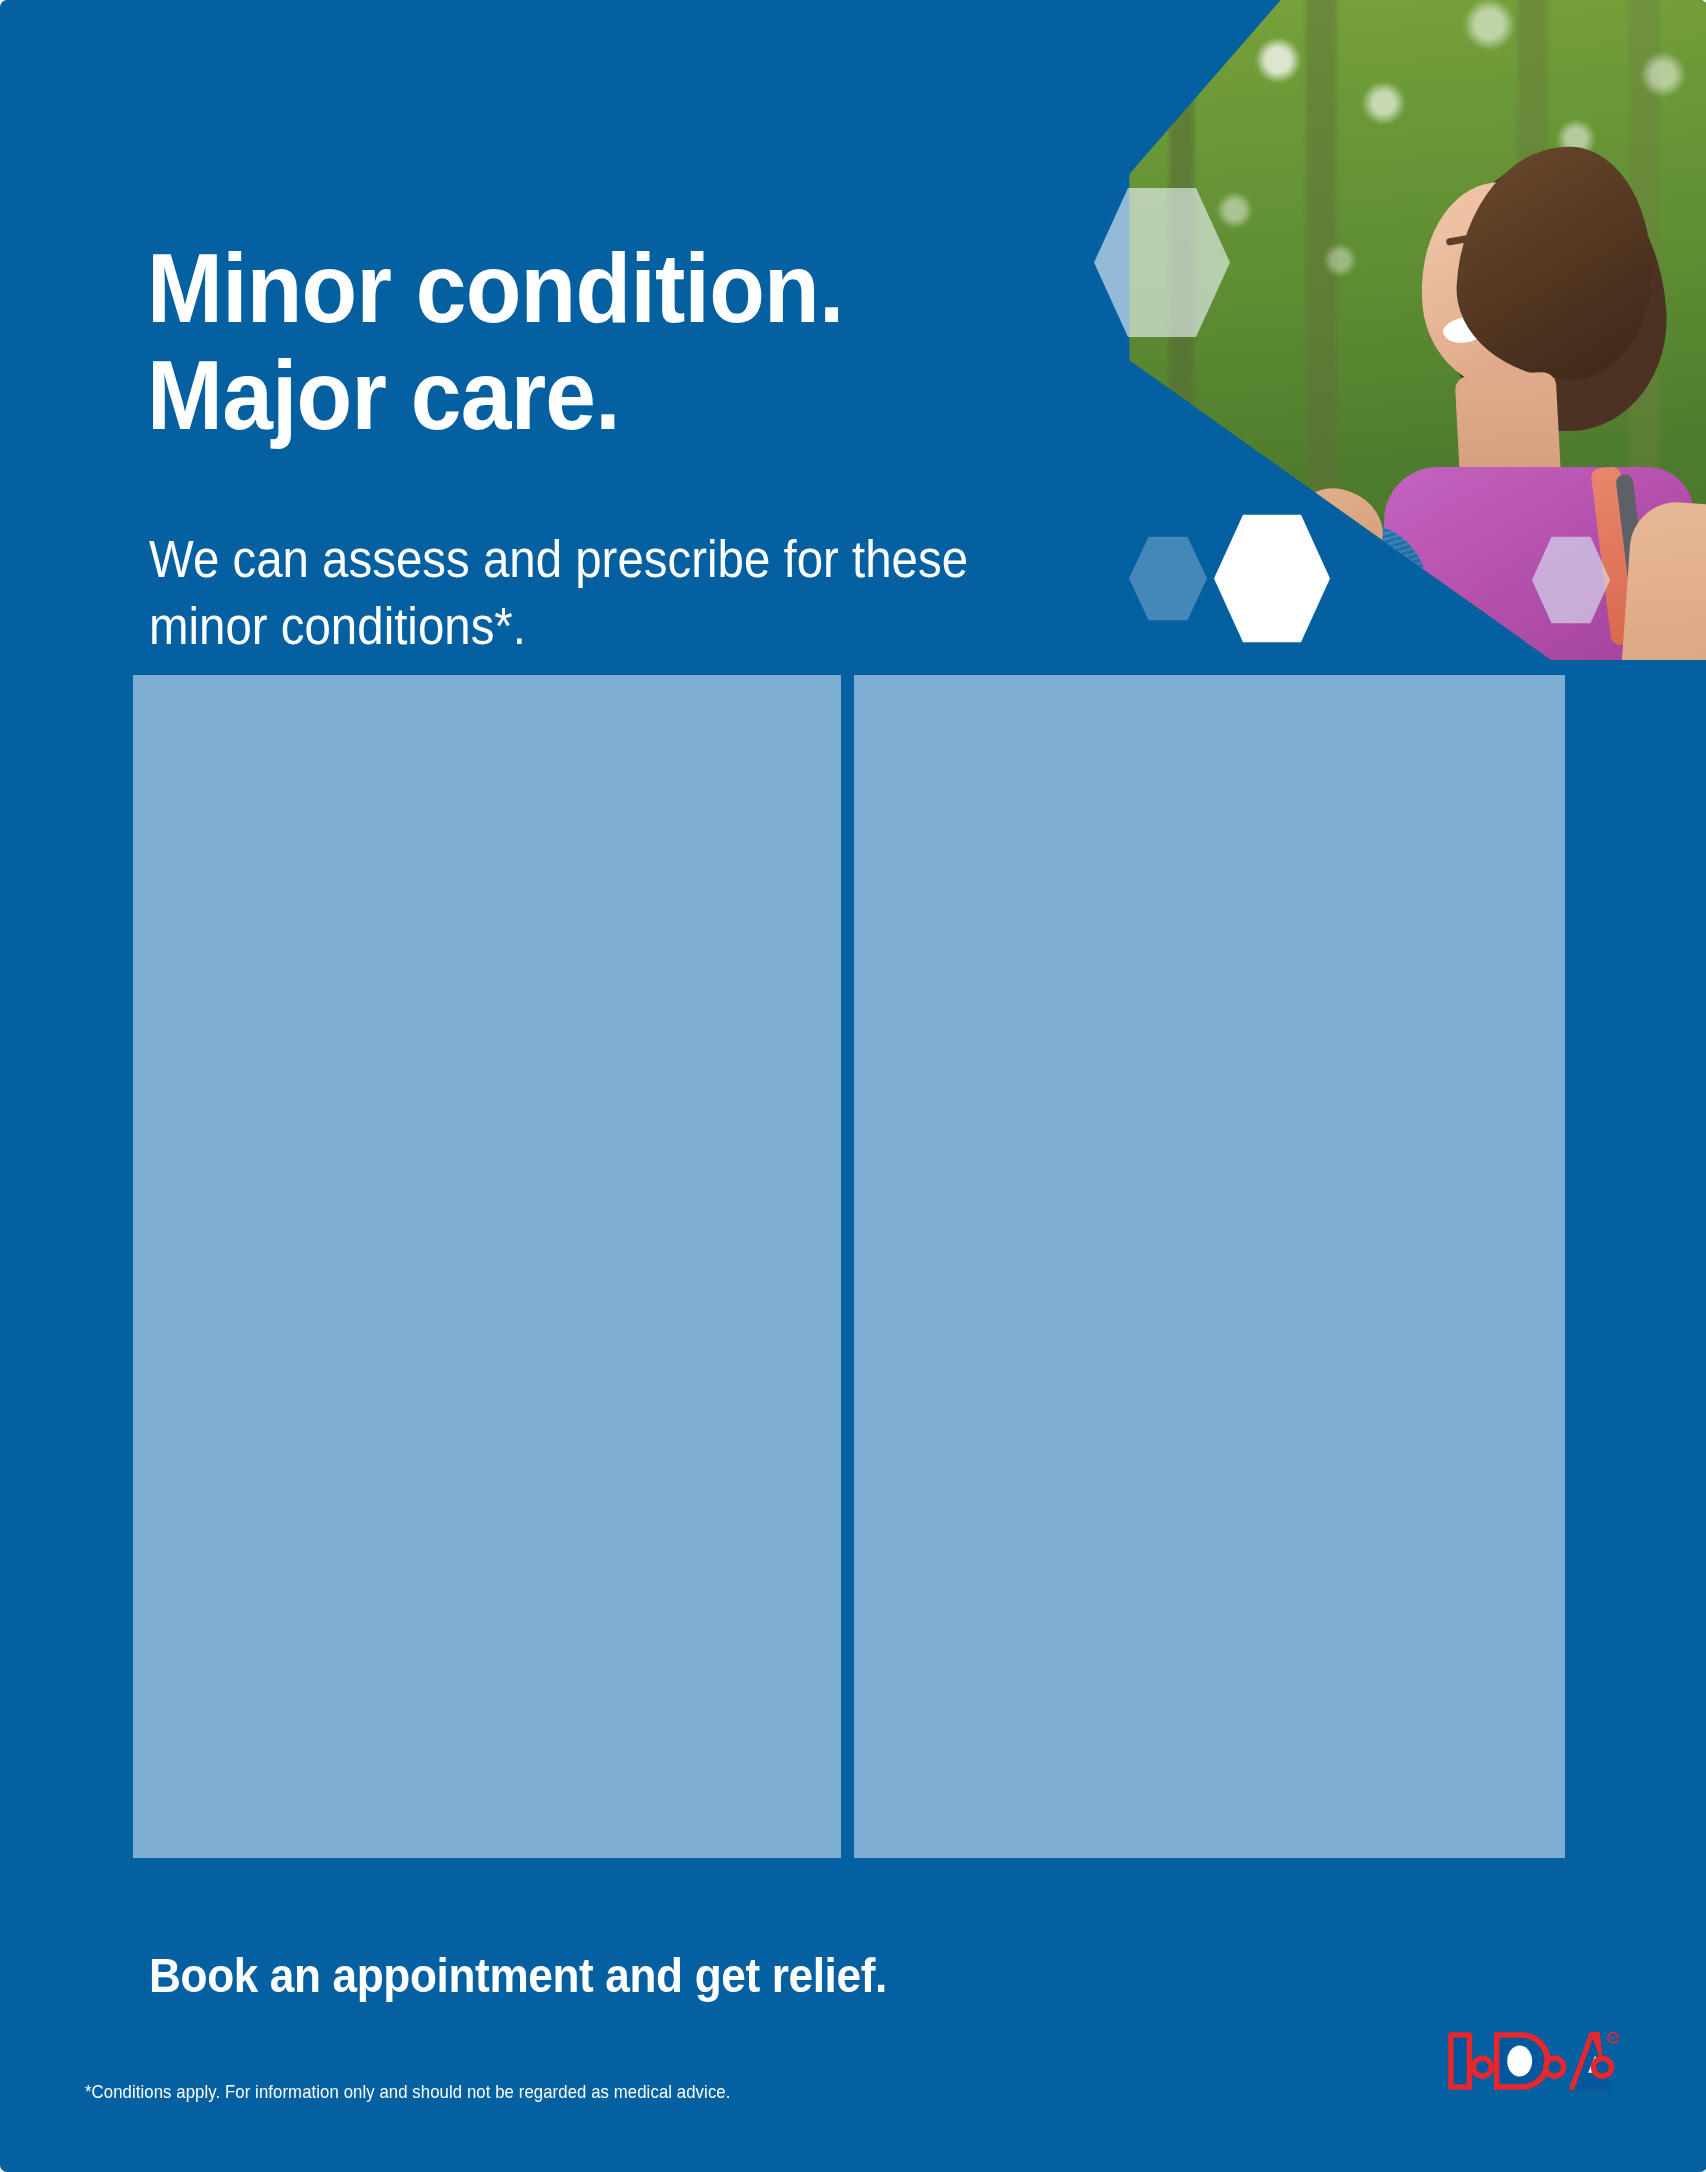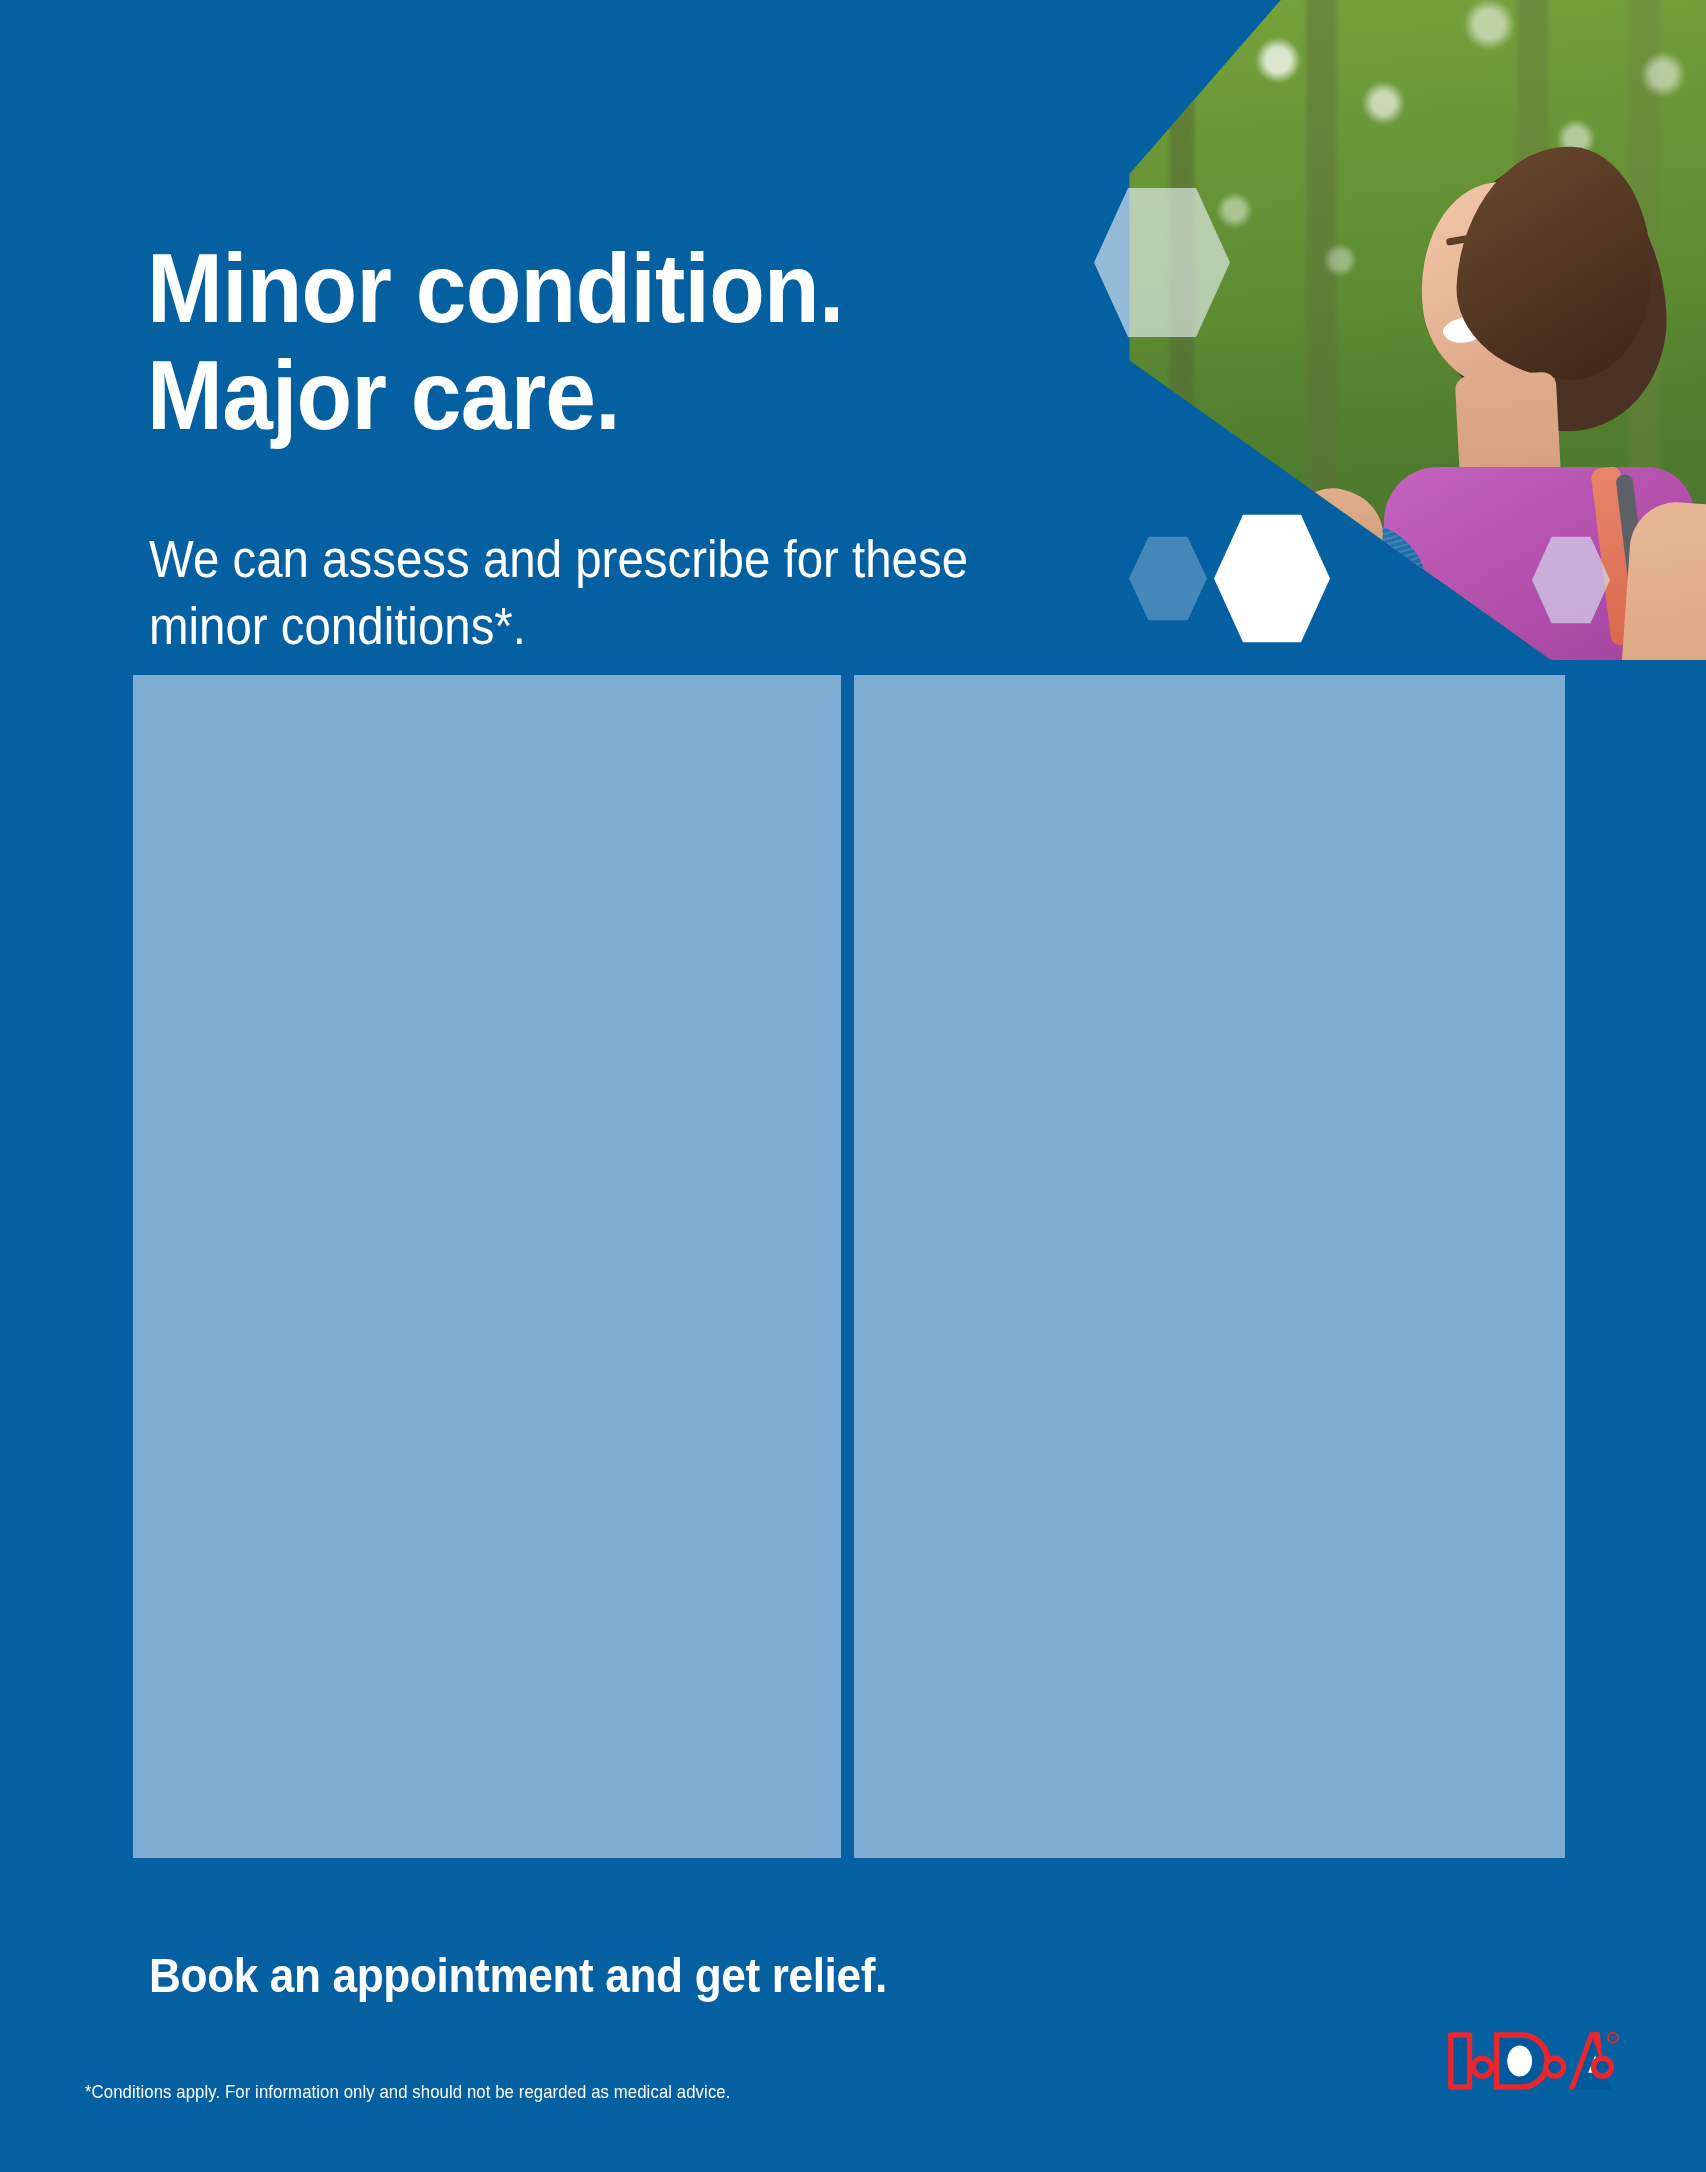--- a/index.html
+++ b/index.html
@@ -7,20 +7,21 @@
     padding: 0;
     background: #ffffff;
   }
   #poster {
     position: relative;
     width: 1707px;
     height: 2172px;
     background: #0460a0;
     overflow: hidden;
     font-family: "Liberation Sans", sans-serif;
+    border-radius: 7px;
   }
 
   
   .hero-photo {
     position: absolute;
     top: -54px;
     left: 1129px;
     width: 621px;
     height: 714px;
     overflow: hidden;

